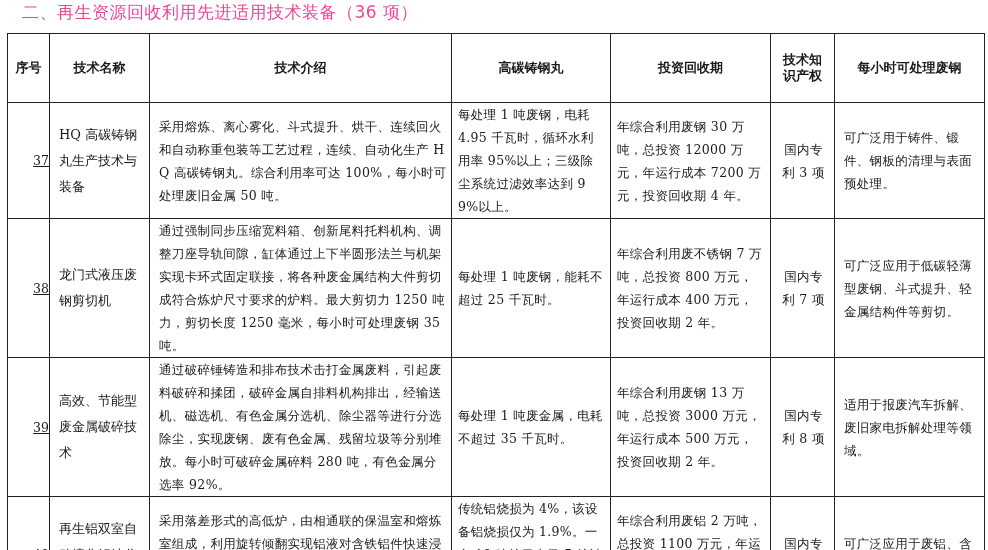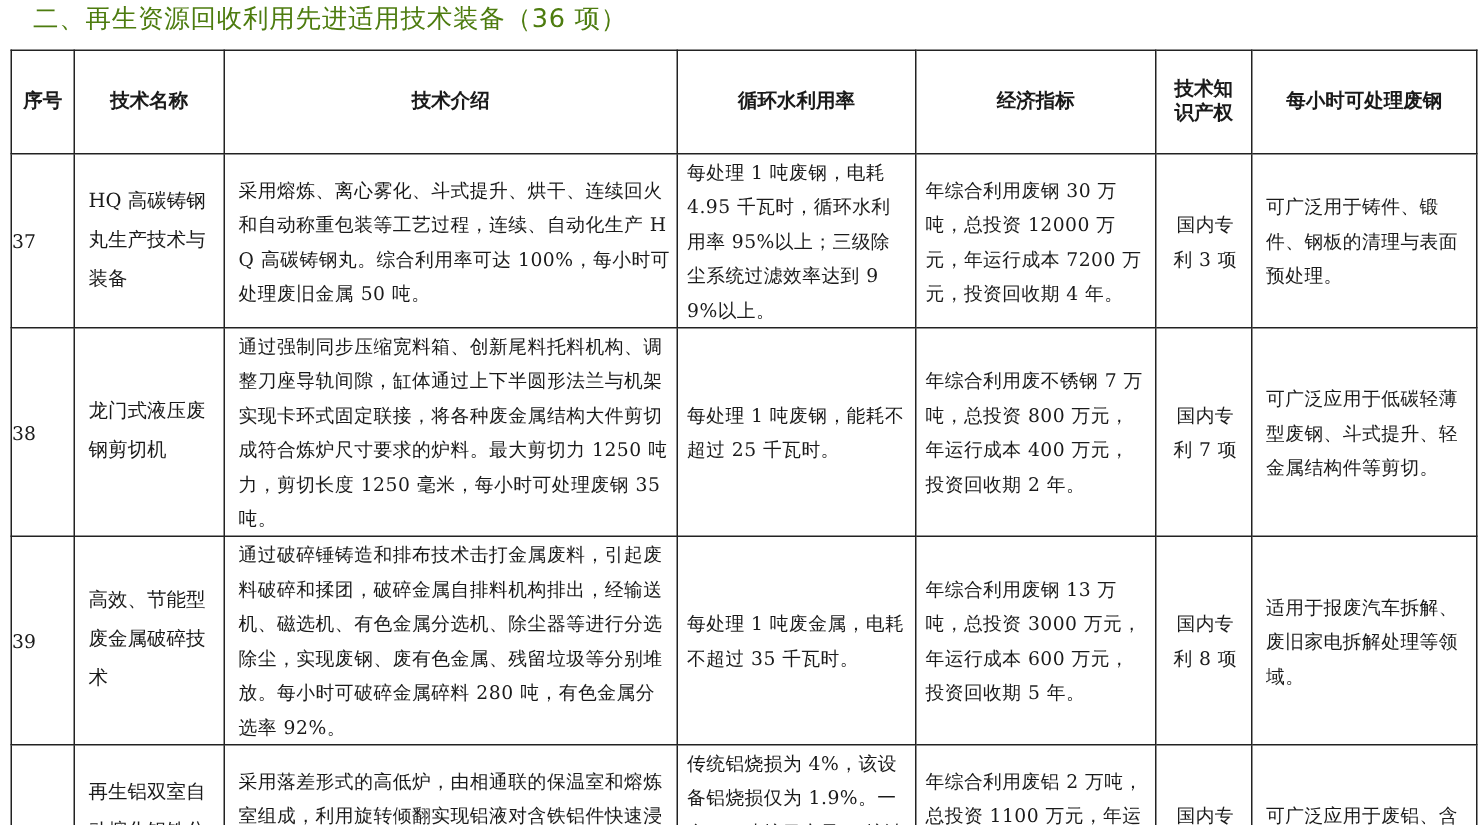--- a/index.html
+++ b/index.html
@@ -1,22 +1,22 @@
 <!DOCTYPE html>
 <html><head>
 <meta charset="utf-8">
 <style>
   html, body { margin: 0; padding: 0; background: #ffffff; }
   body { width: 988px; height: 550px; overflow: hidden; position: relative; font-family: "DejaVu Serif", "Liberation Serif", serif; color: #1a1a1a; }
-  .title { position: absolute; left: 22px; top: 1px; font-family: "DejaVu Sans", "Liberation Sans", sans-serif; font-size: 17px; letter-spacing: 0.5px; color: #4d7c0f; white-space: nowrap; }
+  .title { position: absolute; left: 22px; top: 1px; font-family: "DejaVu Sans", "Liberation Sans", sans-serif; font-size: 17px; letter-spacing: 0.5px; color: #ec4899; white-space: nowrap; }
   table.tech { position: absolute; left: 7px; top: 33px; border-collapse: collapse; table-layout: fixed; width: 977px; }
   table.tech th, table.tech td { border: 1.5px solid #222; padding: 0; vertical-align: middle; }
   table.tech th { font-family: "DejaVu Sans", "Liberation Sans", sans-serif; font-weight: bold; font-size: 13px; text-align: center; height: 34px; line-height: 16px; }
   table.tech td { font-size: 12.5px; line-height: 23px; }
-  td.num { text-align: left; }
+  td.num { text-align: right; text-decoration: underline; }
   td.name { padding: 0 6px 0 9px !important; line-height: 26px !important; font-size: 13px !important; }
   td.intro { padding: 0 4px 0 9px !important; letter-spacing: 0.35px; }
   td.env, td.econ, td.app { padding: 0 5px 0 6px !important; letter-spacing: 0.3px; }
   td.ip { padding: 0 6px 0 8px !important; letter-spacing: 0.3px; text-align: center; }
   td.app { padding-left: 9px !important; margin-top: 14px; }
   tr.r37 td { height: 111px; }
   tr.r38 td { height: 135px; }
   tr.r39 td { height: 133px; }
   tr.r40 td { height: 93px; }
   .cell-text { display: block; word-break: break-all; }
@@ -34,22 +34,22 @@
     <col style="width:159px">
     <col style="width:160px">
     <col style="width:64px">
     <col style="width:150px">
   </colgroup>
   <thead>
     <tr>
       <th>序号</th>
       <th>技术名称</th>
       <th>技术介绍</th>
-      <th>循环水利用率</th>
-      <th>经济指标</th>
+      <th>高碳铸钢丸</th>
+      <th>投资回收期</th>
       <th>
           <span style="display:block;padding:18px 6px;">技术知识产权</span>
         </th>
       <th>每小时可处理废钢</th>
     </tr>
   </thead>
   <tbody>
     <tr class="r37">
       <td class="num">37</td>
       <td class="name">
@@ -97,21 +97,21 @@
       <td class="name">
           <span class="cell-text">高效、节能型废金属破碎技术</span>
         </td>
       <td class="intro">
           <span class="cell-text">通过破碎锤铸造和排布技术击打金属废料，引起废料破碎和揉团，破碎金属自排料机构排出，经输送机、磁选机、有色金属分选机、除尘器等进行分选除尘，实现废钢、废有色金属、残留垃圾等分别堆放。每小时可破碎金属碎料 280 吨，有色金属分选率 92%。</span>
         </td>
       <td class="env">
           <span class="cell-text">每处理 1 吨废金属，电耗不超过 35 千瓦时。</span>
         </td>
       <td class="econ">
-          <span class="cell-text">年综合利用废钢 13 万吨，总投资 3000 万元，年运行成本 600 万元，投资回收期 5 年。</span>
+          <span class="cell-text">年综合利用废钢 13 万吨，总投资 3000 万元，年运行成本 500 万元，投资回收期 2 年。</span>
         </td>
       <td class="ip">
           <span class="cell-text">国内专利 8 项</span>
         </td>
       <td class="app">
           <span class="cell-text">适用于报废汽车拆解、废旧家电拆解处理等领域。</span>
         </td>
     </tr>
     <tr class="r40">
       <td class="num">40</td>

